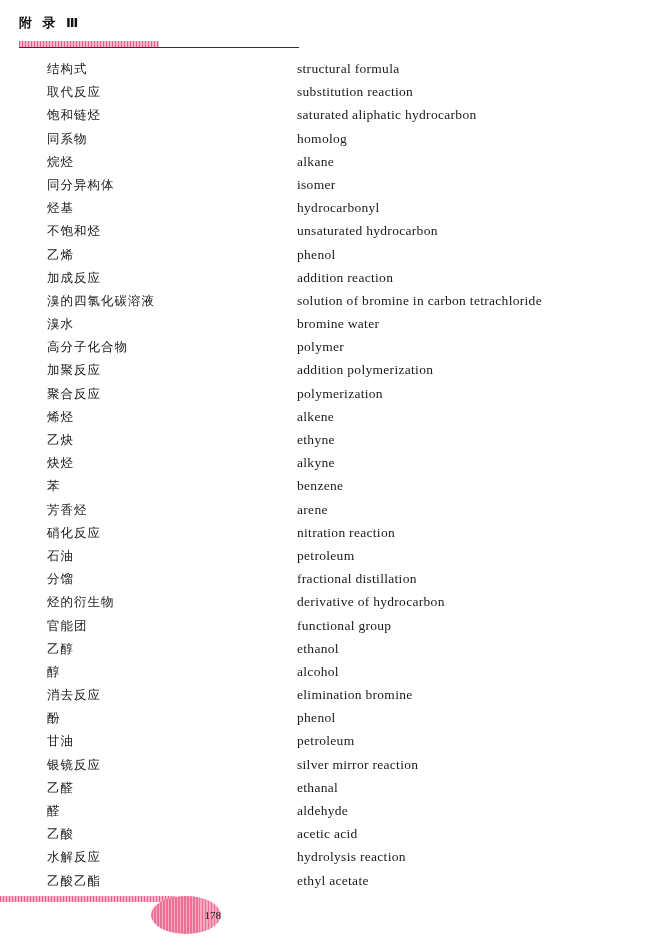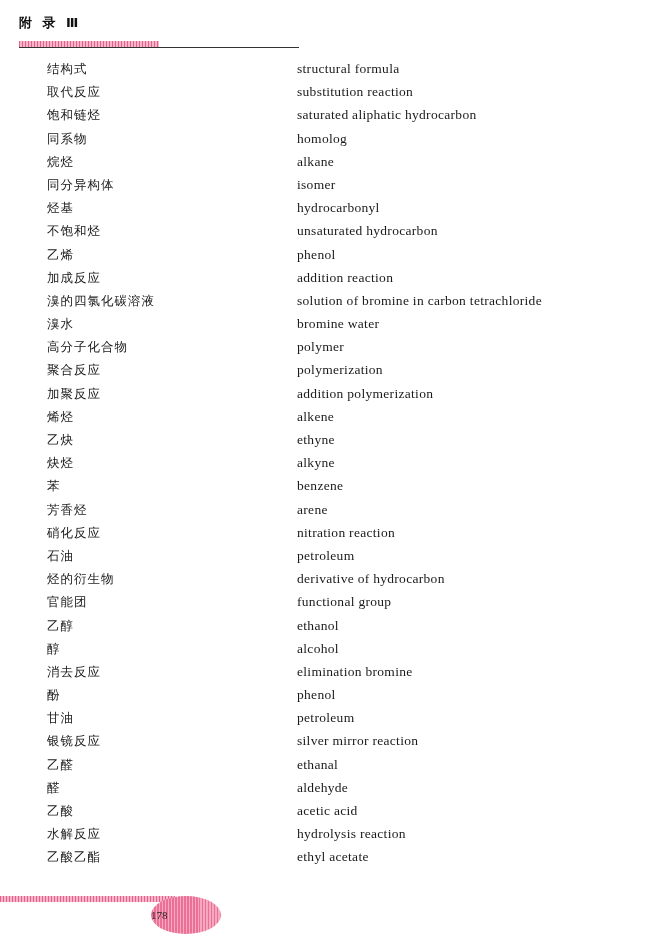--- a/index.html
+++ b/index.html
@@ -80,21 +80,21 @@
     .page-badge {
       position: absolute;
       left: 151px;
       top: 896px;
       width: 70px;
       height: 38px;
       border-radius: 50%;
       background: repeating-linear-gradient(90deg, #ec6f96 0px, #ec6f96 1.5px, #f5a9c1 1.5px, #f5a9c1 3px);
       display: flex;
       align-items: center;
-      justify-content: flex-start;
+      justify-content: flex-end;
     }
     .page-number {
       font-family: "Liberation Serif", "DejaVu Serif", serif;
       font-size: 11px;
       color: #222;
     }
   </style>
 </head>
 <body>
 
@@ -149,28 +149,28 @@
     </li>
     <li>
       <span class="zh">溴水</span>
       <span class="en">bromine water</span>
     </li>
     <li>
       <span class="zh">高分子化合物</span>
       <span class="en">polymer</span>
     </li>
     <li>
+      <span class="zh">加聚反应</span>
+      <span class="en">addition polymerization</span>
+    </li>
+    <li>
       <span class="zh">聚合反应</span>
       <span class="en">polymerization</span>
     </li>
     <li>
-      <span class="zh">加聚反应</span>
-      <span class="en">addition polymerization</span>
-    </li>
-    <li>
       <span class="zh">烯烃</span>
       <span class="en">alkene</span>
     </li>
     <li>
       <span class="zh">乙炔</span>
       <span class="en">ethyne</span>
     </li>
     <li>
       <span class="zh">炔烃</span>
       <span class="en">alkyne</span>
@@ -183,20 +183,24 @@
       <span class="zh">芳香烃</span>
       <span class="en">arene</span>
     </li>
     <li>
       <span class="zh">硝化反应</span>
       <span class="en">nitration reaction</span>
     </li>
     <li>
       <span class="zh">石油</span>
       <span class="en">petroleum</span>
+    </li>
+    <li>
+      <span class="zh">分馏</span>
+      <span class="en">fractional distillation</span>
     </li>
     <li>
       <span class="zh">烃的衍生物</span>
       <span class="en">derivative of hydrocarbon</span>
     </li>
     <li>
       <span class="zh">官能团</span>
       <span class="en">functional group</span>
     </li>
     <li>

